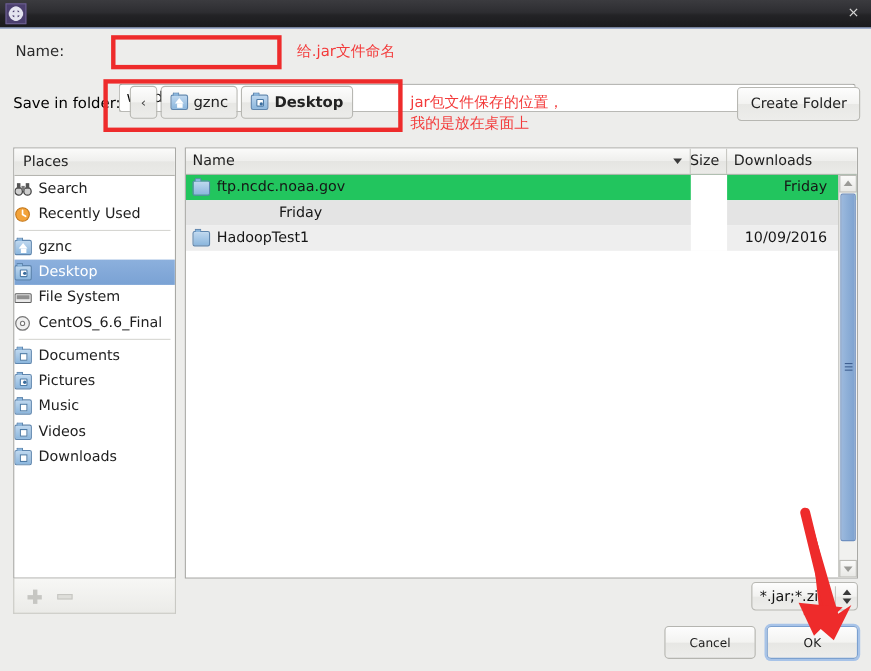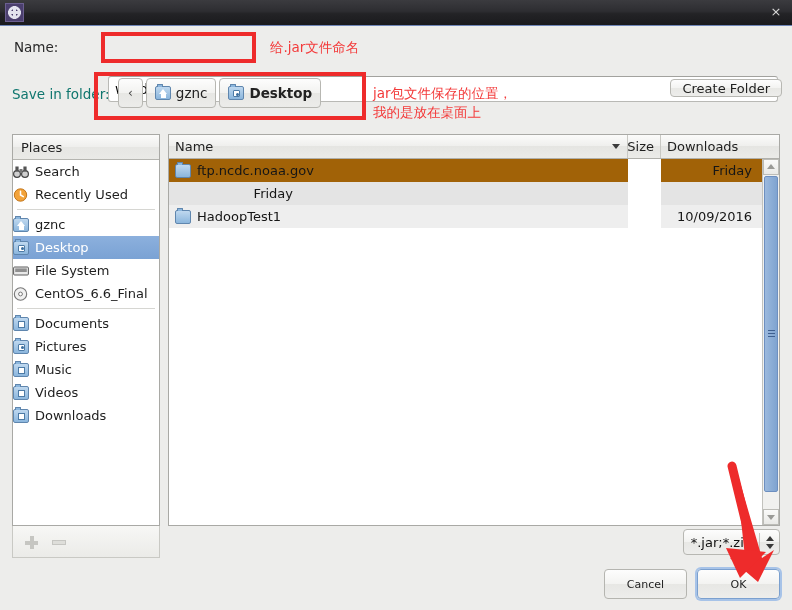--- a/index.html
+++ b/index.html
@@ -112,21 +112,21 @@
   
   .row-folder {
     position: absolute;
     left: 0; top: 72px;
     width: 792px; height: 46px;
   }
   .lbl-folder {
     position: absolute;
     left: 12px; top: 14px;
     font-size: 13.5px;
-    color: #0f766e;
+    color: #000000;
   }
   .pathbar {
     position: absolute;
     left: 118px; top: 78px;
     display: flex;
     gap: 3px;
     align-items: center;
   }
   .pbtn {
     height: 30px;
@@ -200,21 +200,21 @@
     position: absolute;
     left: 1.5px; top: 1.5px;
     width: 3px; height: 3px;
     background: #3a6d9e;
     border-radius: 50%;
   }
 
   .create-folder {
     position: absolute;
     right: 10px; top: 79px;
-    height: 18px;
+    height: 31px;
     padding: 0 11px;
     background: linear-gradient(to bottom, #fdfdfd 0%, #f3f3f1 50%, #e8e8e5 51%, #ededeb 100%);
     border: 1px solid #b7b7b2;
     border-radius: 4px;
     box-sizing: border-box;
     font-family: inherit;
     font-size: 13px;
     color: #222;
     cursor: pointer;
   }
@@ -328,21 +328,21 @@
     border-top: 5px solid #3b3b3b;
   }
   .fl-body { position: relative; }
   .fl-row {
     display: flex;
     height: 23px;
     font-size: 13px;
     color: #161616;
     cursor: default;
   }
-  .fl-row.odd { background: #a16207; align-items: center; }
+  .fl-row.odd { background: #22c55e; align-items: center; }
   .fl-row.even { background: #eeeeee; }
   .fl-row.sel { background: #e4e4e4; }
   .fl-cell {
     display: flex;
     align-items: center;
     box-sizing: border-box;
     padding: 0 6px;
   }
   .fl-cell.name { width: 459px; gap: 6px; }
   .fl-cell.size { width: 33px; justify-content: flex-end; }

